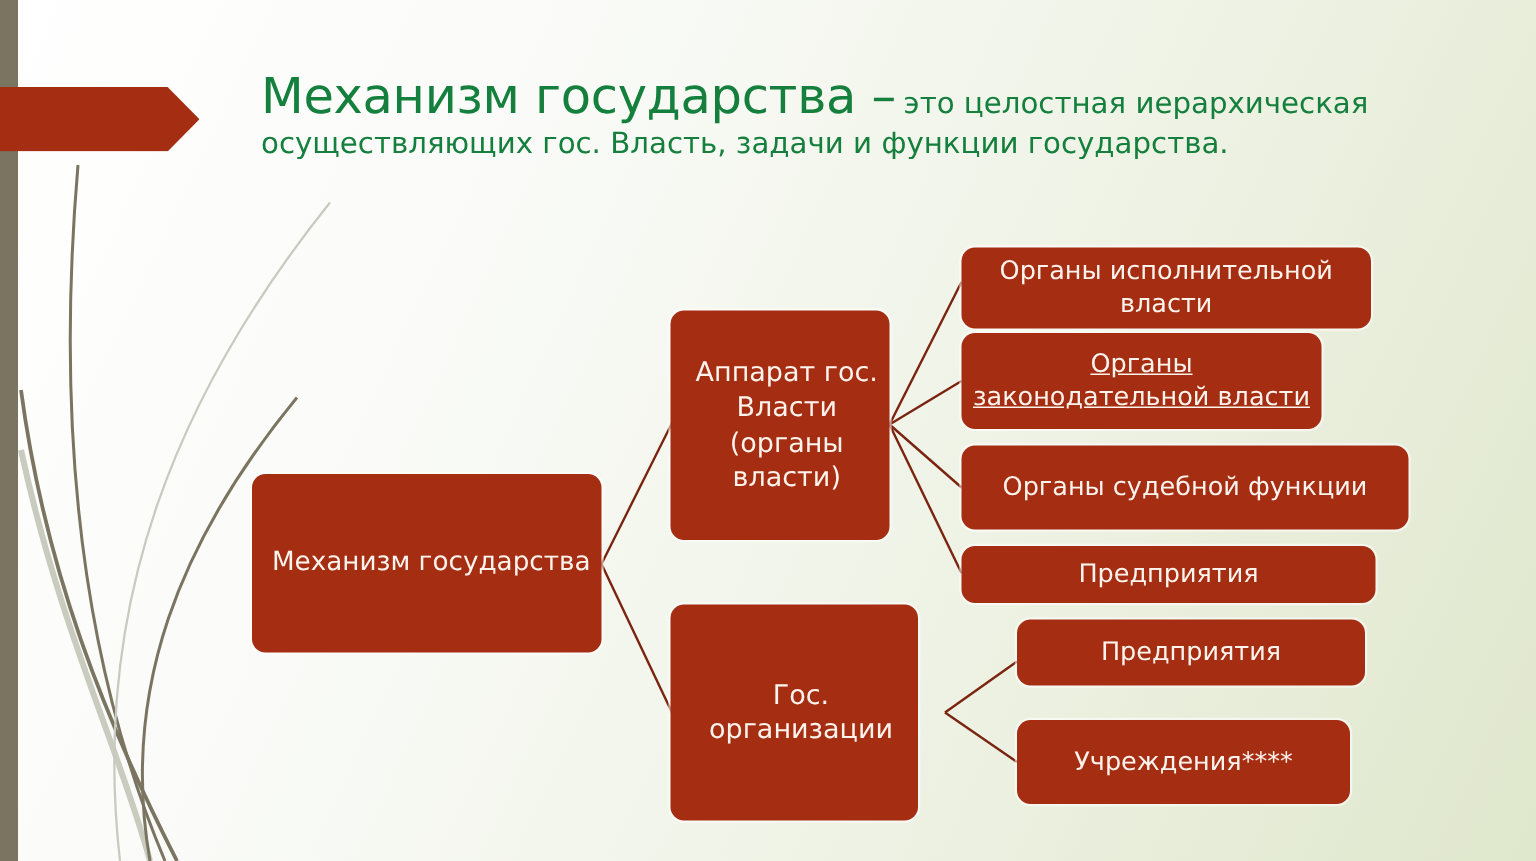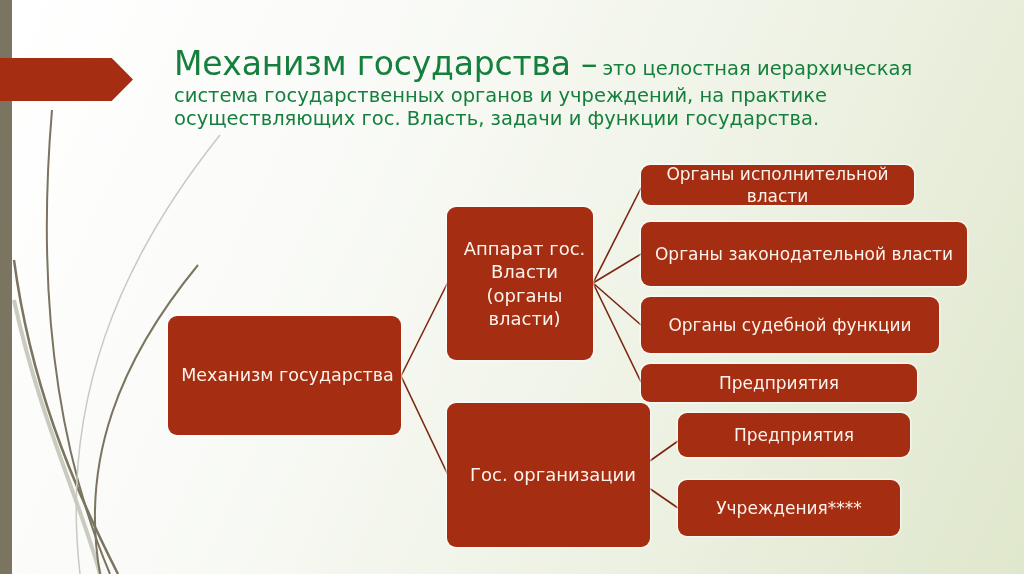--- a/index.html
+++ b/index.html
@@ -48,21 +48,20 @@
   <path d="M14,300 C40,420 80,500 100,574" stroke="#c9cbbf" stroke-width="4" fill="none"></path>
   <path d="M220,135 C120,260 60,400 80,574" stroke="#c8cac0" stroke-width="1.5" fill="none"></path>
   <path d="M198,265 C120,360 80,460 100,574" stroke="#7a7460" stroke-width="2" fill="none"></path>
 </svg>
 
 <div class="arrow"></div>
 
 <div class="title">
   <span class="big">Механизм государства –</span>
   <span class="small">это целостная иерархическая</span>
-  <span class="line2">система государственных органов и учреждений, на практике</span>
   <span class="line3">осуществляющих гос. Власть, задачи и функции государства.</span>
 </div>
 
 <svg class="links" width="1024" height="574">
   <g stroke="#7a2410" stroke-width="1.6" fill="none">
     <line x1="401" y1="376" x2="448" y2="282"></line>
     <line x1="401" y1="376" x2="448" y2="475"></line>
     <line x1="593" y1="283" x2="641" y2="188"></line>
     <line x1="593" y1="283" x2="641" y2="254"></line>
     <line x1="593" y1="283" x2="641" y2="325"></line>
@@ -73,29 +72,29 @@
 </svg>
 
 <div class="node l1" style="left:168px; top:316px; width:233px; height:119px;">
   <span>Механизм государства</span>
 </div>
 
 <div class="node l2" style="left:447px; top:207px; width:146px; height:153px;">
   <span>Аппарат гос. Власти (органы власти)</span>
 </div>
 
-<div class="node l2" style="left:447px; top:403px; width:203px; height:144px;">
+<div class="node l2" style="left:447px; top:403px; width:165px; height:144px;">
   <span>Гос. организации</span>
 </div>
 
-<div class="node l3" style="left:641px; top:165px; width:273px; height:40px;">
+<div class="node l3" style="left:641px; top:165px; width:273px; height:54px;">
   <span>Органы исполнительной власти</span>
 </div>
 
-<div class="node l3" style="left:641px; top:222px; width:326px; height:64px;">
+<div class="node l3" style="left:641px; top:222px; width:240px; height:64px;text-decoration:underline;">
   <span>Органы законодательной власти</span>
 </div>
 
 <div class="node l3" style="left:641px; top:297px; width:298px; height:56px;">
   <span>Органы судебной функции</span>
 </div>
 
 <div class="node l3" style="left:641px; top:364px; width:276px; height:38px;">
   <span>Предприятия</span>
 </div>

